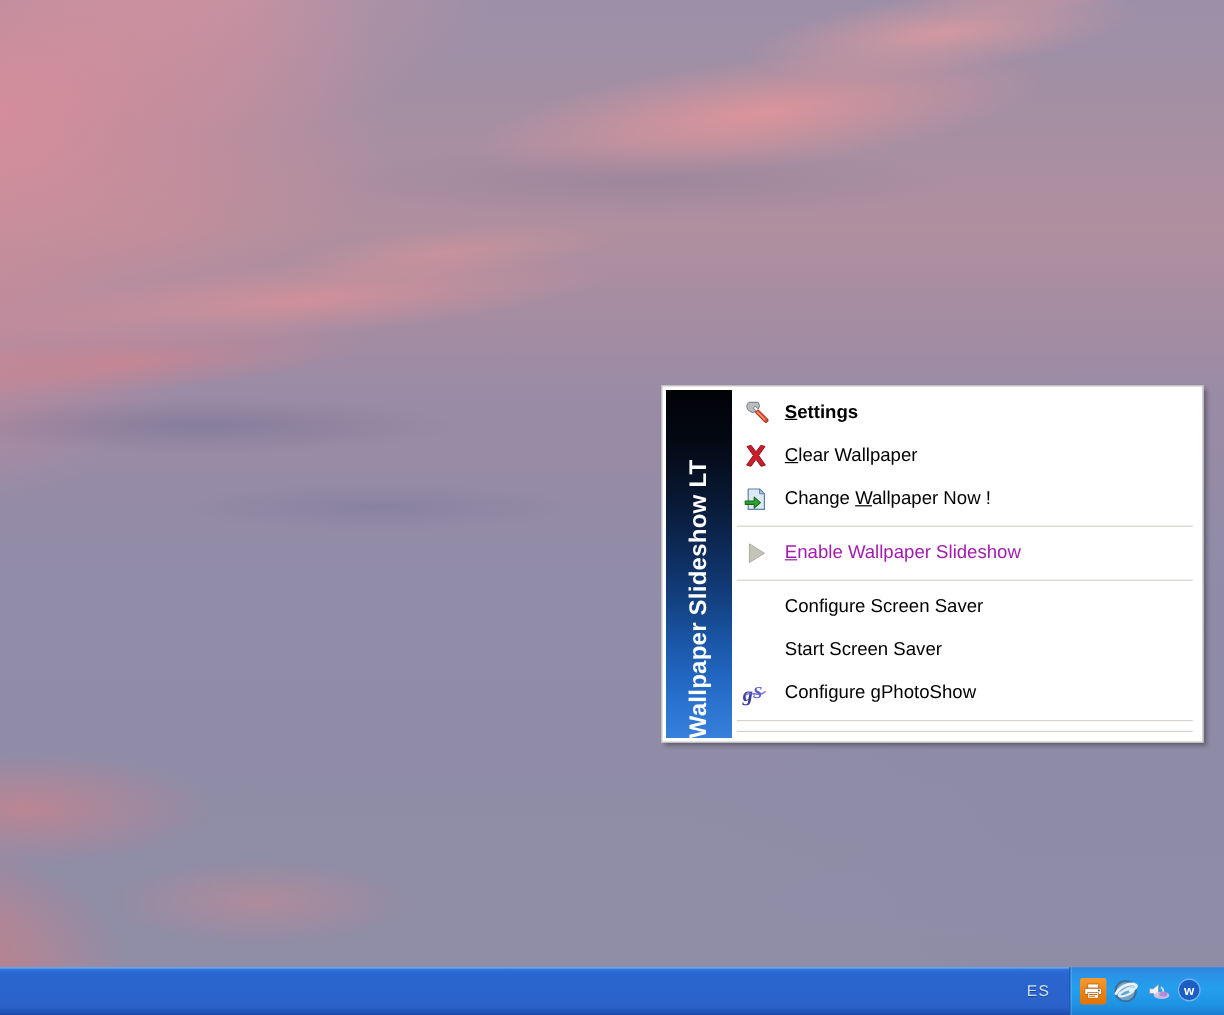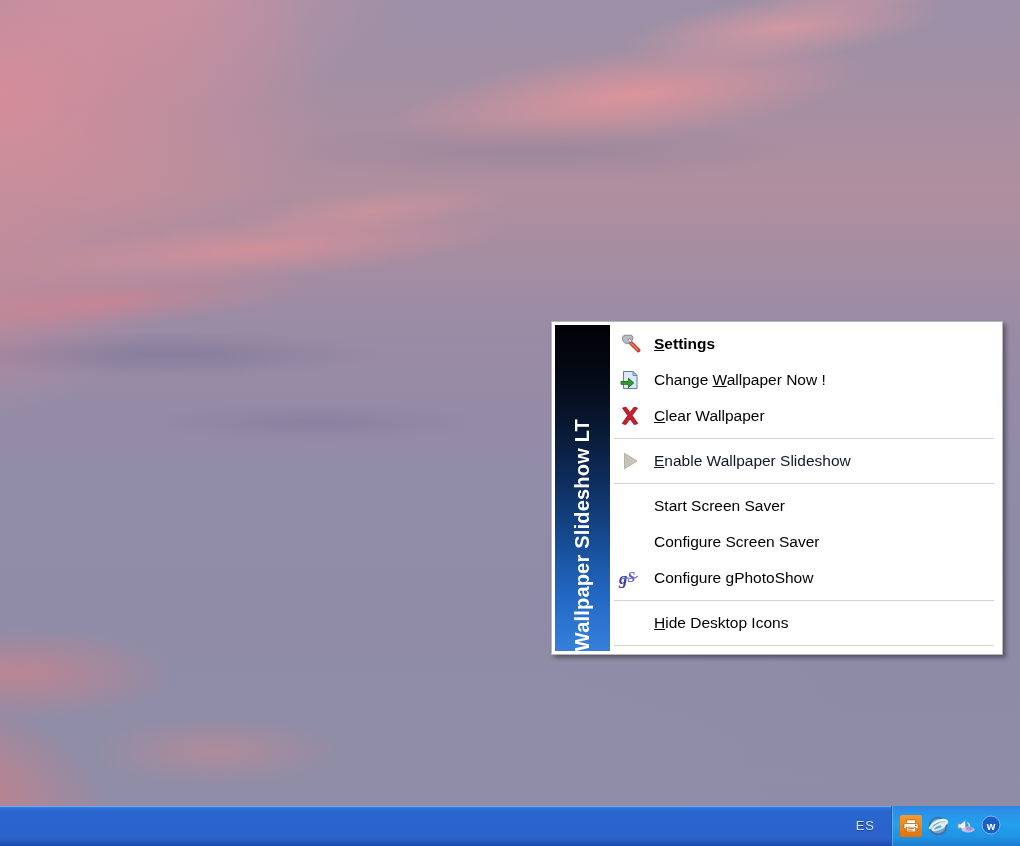--- a/index.html
+++ b/index.html
@@ -226,21 +226,21 @@
     align-items: center;
     justify-content: center;
   }
   .menu-item .mi-label {
     font-size: 15.5px;
     line-height: 1;
     white-space: nowrap;
     text-align: center;
   }
   .menu-item.bolded .mi-label { font-weight: bold; }
-  .menu-item.disabled .mi-label { color: #0f172a; }
+  .menu-item.disabled .mi-label { color: #a21caf; }
   .menu-item .mi-label u { text-decoration: underline; }
 
   .menu-sep {
     height: 1px;
     background: #d6d3ce;
     margin: 4px 8px 4px 4px;
   }
 
   
   .ic { display:block; }
@@ -275,68 +275,64 @@
         <path d="M6.2 3.2 a4.3 4.3 0 0 0 -1.0 6.1 l1.4 1.4 a4.3 4.3 0 0 0 5.6 -0.2 l-2.4 -2.4 1.7 -1.7 2.4 2.4 a4.3 4.3 0 0 0 -0.2 -5.6 z" fill="#b9bcc0" stroke="#70747a" stroke-width="0.8" stroke-linejoin="round"></path>
         <path d="M11.4 11.8 L19.2 19.6 a1.7 1.7 0 0 0 2.4 -2.4 L13.8 9.4 Z" fill="#e24a2a" stroke="#8c2a13" stroke-width="0.8" stroke-linejoin="round"></path>
         <path d="M12.8 11.0 L19.6 17.8" stroke="#ffb19c" stroke-width="1" opacity="0.8"></path>
       </svg>
           </span>
           <span class="mi-label"><u>S</u>ettings</span>
         </div>
         <div class="menu-item">
           <span class="mi-icon">
             <svg width="24" height="24" viewBox="0 0 24 24">
+        <path d="M4.5 4.0 L8.0 3.2 L12 8.6 L16 3.2 L19.5 4.0 L14.2 11.6 L19.8 19.6 L16.2 20.6 L12 14.8 L7.8 20.6 L4.2 19.6 L9.8 11.6 Z" fill="#cc1d2b" stroke="#8d0d19" stroke-width="0.8" stroke-linejoin="round"></path>
+      </svg>
+          </span>
+          <span class="mi-label"><u>C</u>lear Wallpaper</span>
+        </div>
+        <div class="menu-item">
+          <span class="mi-icon">
+            <svg width="24" height="24" viewBox="0 0 24 24">
         <path d="M5.5 3.5 h9.5 l4 4 v13 h-13.5 z" fill="#dceaf7" stroke="#5c7fa6" stroke-width="1" stroke-linejoin="round"></path>
         <path d="M15 3.5 v4 h4 z" fill="#a9c6e2" stroke="#5c7fa6" stroke-width="0.8"></path>
         <path d="M3 13.5 h7.5 v-3.2 l5.2 4.6 -5.2 4.6 v-3.2 h-7.5 z" fill="#2fa12f" stroke="#156b15" stroke-width="0.9" stroke-linejoin="round"></path>
       </svg>
           </span>
           <span class="mi-label">Change <u>W</u>allpaper Now !</span>
         </div>
-        <div class="menu-item">
-          <span class="mi-icon">
-            <svg width="24" height="24" viewBox="0 0 24 24">
-        <path d="M4.5 4.0 L8.0 3.2 L12 8.6 L16 3.2 L19.5 4.0 L14.2 11.6 L19.8 19.6 L16.2 20.6 L12 14.8 L7.8 20.6 L4.2 19.6 L9.8 11.6 Z" fill="#cc1d2b" stroke="#8d0d19" stroke-width="0.8" stroke-linejoin="round"></path>
-      </svg>
-          </span>
-          <span class="mi-label"><u>C</u>lear Wallpaper</span>
-        </div>
         <div class="menu-sep"></div>
         <div class="menu-item disabled">
           <span class="mi-icon">
             <svg width="24" height="24" viewBox="0 0 24 24">
         <path d="M6.5 4.2 L19 12 L6.5 19.8 Z" fill="#c6c3b8" stroke="#aaa79c" stroke-width="0.8" stroke-linejoin="round"></path>
       </svg>
           </span>
           <span class="mi-label"><u>E</u>nable Wallpaper Slideshow</span>
         </div>
         <div class="menu-sep"></div>
         <div class="menu-item">
           <span class="mi-icon"></span>
+          <span class="mi-label">Configure Screen Saver</span>
+        </div>
+        <div class="menu-item">
+          <span class="mi-icon"></span>
           <span class="mi-label">Start Screen Saver</span>
-        </div>
-        <div class="menu-item">
-          <span class="mi-icon"></span>
-          <span class="mi-label">Configure Screen Saver</span>
         </div>
         <div class="menu-item">
           <span class="mi-icon">
             <svg width="24" height="24" viewBox="0 0 24 24">
         <text x="1" y="18" font-family="Liberation Serif, serif" font-size="17" font-style="italic" font-weight="bold" fill="#3b3b9e">g</text>
         <text x="9.5" y="16" font-family="Liberation Serif, serif" font-size="14" font-style="italic" font-weight="bold" fill="#5a5ac8">S</text>
         <path d="M2.5 13.5 C 8 9, 14 16, 20 10" stroke="#6a6ad6" stroke-width="1.3" fill="none" opacity="0.85"></path>
       </svg>
           </span>
           <span class="mi-label">Configure <u>g</u>PhotoShow</span>
         </div>
         <div class="menu-sep"></div>
-        <div class="menu-item">
-          <span class="mi-icon"></span>
-          <span class="mi-label"><u>H</u>ide Desktop Icons</span>
-        </div>
         <div class="menu-sep"></div>
       </div>
 
   </div>
 
   <div id="taskbar">
     <div id="lang-indicator">ES</div>
     <div id="tray">
 
       <div class="tray-icon tray-printer">

